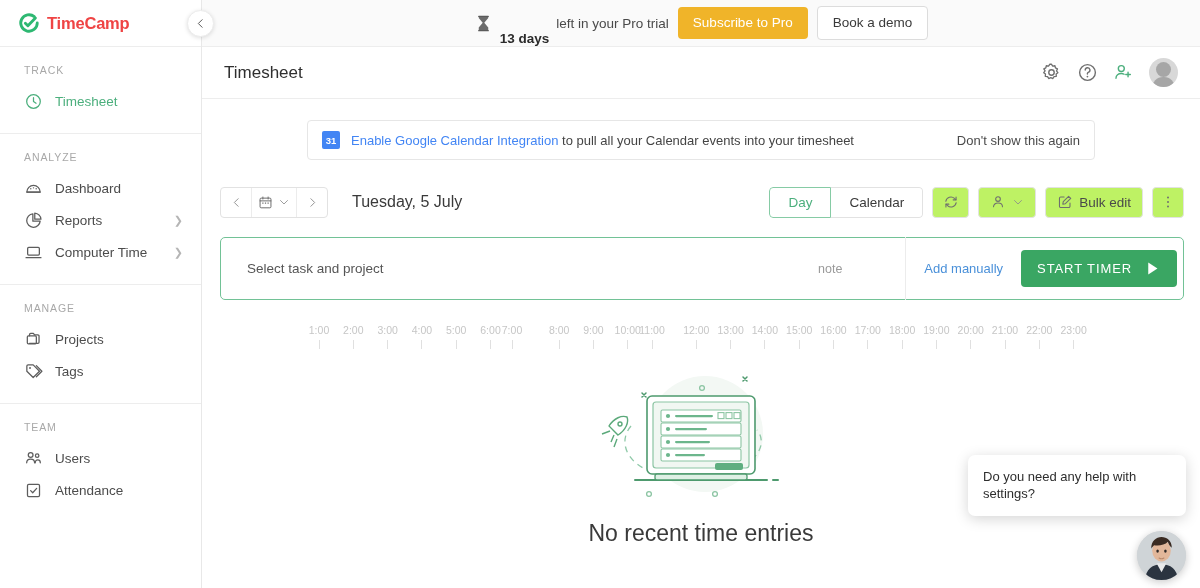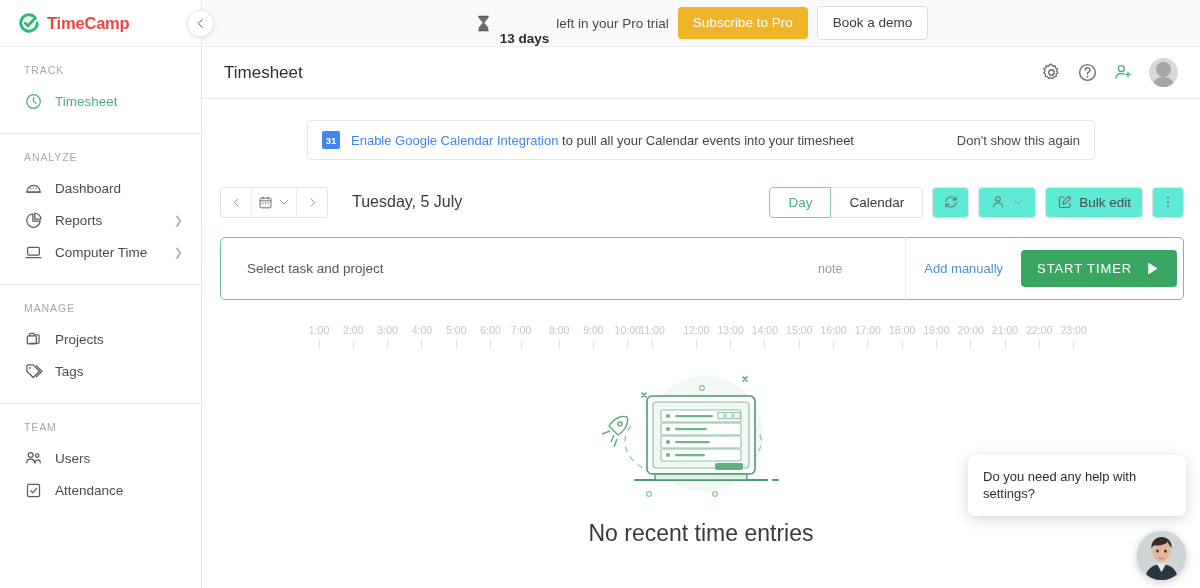--- a/index.html
+++ b/index.html
@@ -121,21 +121,21 @@
   .toolbar-right { margin-left: auto; display: flex; align-items: center; gap: 9px; }
   .seg { display: flex; border-radius: 4px; overflow: hidden; height: 31px; }
   .seg-btn {
     font-size: 13.5px; padding: 0 18px; display: flex; align-items: center;
     border: 1px solid #e2e2e2; background: #fff; color: #3a3a3a; cursor: pointer;
     font-family: inherit;
   }
   .seg-btn.active { color: #4caf7d; border-color: #86cba5; border-radius: 4px 0 0 4px; }
   .seg-btn:not(.active) { border-left: none; border-radius: 0 4px 4px 0; }
   .tb-btn {
-    height: 31px; border: 1px solid #e2e2e2; background: #5eead4; border-radius: 4px;
+    height: 31px; border: 1px solid #e2e2e2; background: #bef264; border-radius: 4px;
     display: flex; align-items: center; justify-content: center; gap: 6px;
     cursor: pointer; color: #4a4a4a; font-size: 13.5px; padding: 0 11px;
     font-family: inherit;
   }
   .tb-icon-only { width: 37px; padding: 0; }
   .tb-kebab { width: 32px; padding: 0; }
 
   .timer-bar {
     margin: 19px 16px 0 18px; height: 63px; border: 1px solid #72c296;
     border-radius: 5px; background: #fff; display: flex; align-items: center;
@@ -450,21 +450,21 @@
             <i></i>
           </div>
           <div class="tick" style="left: 219.2px; width: 34px;">
             <span>5:00</span>
             <i></i>
           </div>
           <div class="tick" style="left: 253.5px; width: 34px;">
             <span>6:00</span>
             <i></i>
           </div>
-          <div class="tick" style="left: 284px; width: 34px;">
+          <div class="tick" style="left: 275px; width: 34px;">
             <span>7:00</span>
             <i></i>
           </div>
           <div class="tick" style="left: 322.1px; width: 34px;">
             <span>8:00</span>
             <i></i>
           </div>
           <div class="tick" style="left: 356.4px; width: 34px;">
             <span>9:00</span>
             <i></i>

